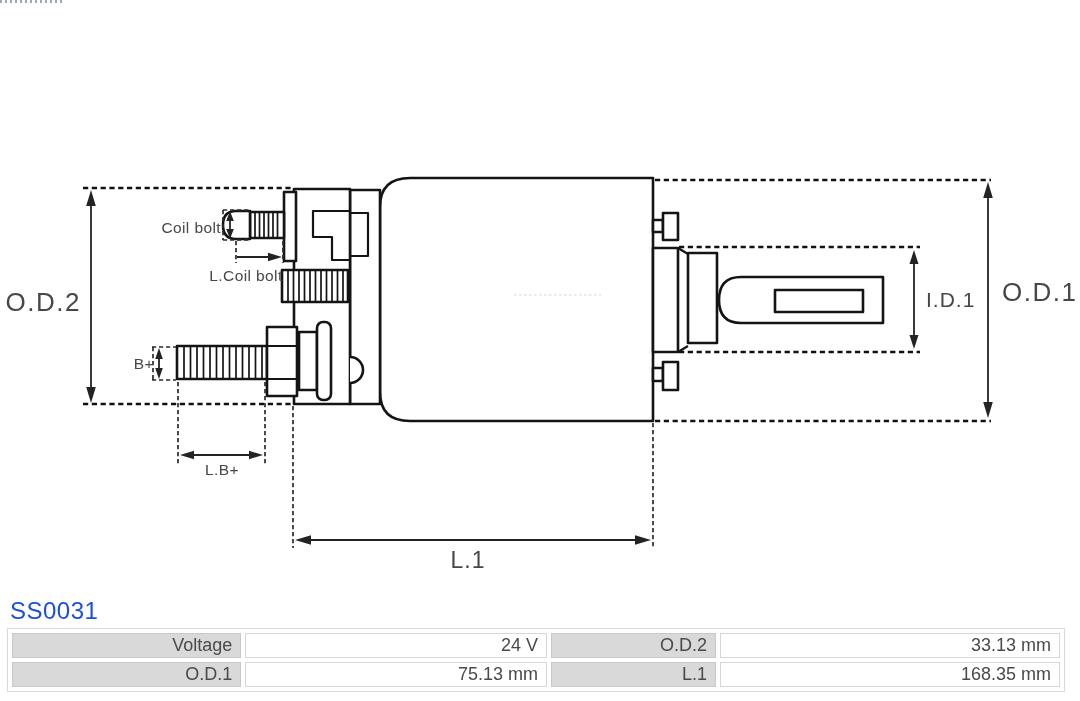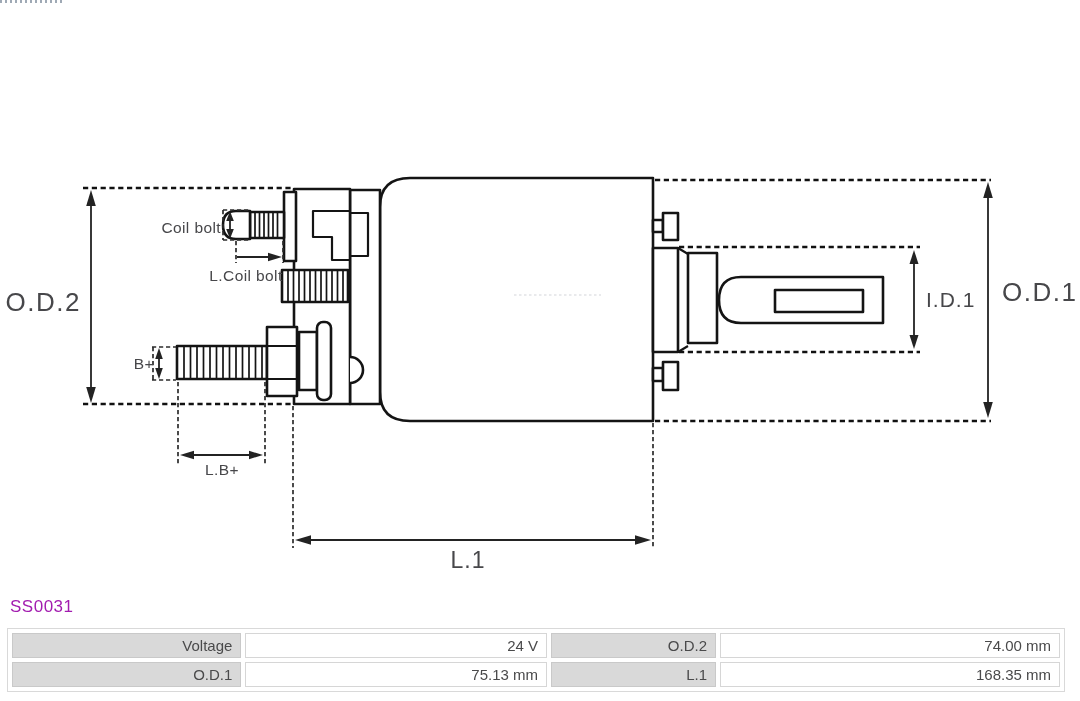--- a/index.html
+++ b/index.html
@@ -23,30 +23,30 @@
   svg.diagram .head    { fill: #232323; stroke: none; }
   svg.diagram text     { fill: #47474a; }
   .lbl-big   { font-size: 26px; letter-spacing: 1.5px; }
   .lbl-mid   { font-size: 21px; letter-spacing: 1px; }
   .lbl-l1    { font-size: 23px; letter-spacing: 1px; }
   .lbl-small { font-size: 15.5px; letter-spacing: .4px; }
   .watermark { stroke: #c6c8ce; stroke-width: 1.2; stroke-dasharray: 2.5 2.5; opacity: .75; }
 
   .product-code {
     position: absolute; left: 10px; top: 597px;
-    font-size: 17px; font-weight: 500; color: #a21caf; letter-spacing: .5px;
+    font-size: 24px; font-weight: 500; color: #1d4ed8; letter-spacing: .5px;
   }
 
   .spec-wrap {
     position: absolute; left: 7px; top: 628px; width: 1058px;
     border: 1px solid #d9d9d9; background: #fff;
   }
   table.spec { border-collapse: separate; border-spacing: 4px; width: 100%; table-layout: fixed; }
   table.spec td {
-    height: 25px; font-size: 15px; color: #4a4a4b;
+    height: 25px; font-size: 18px; color: #4a4a4b;
     text-align: right; padding: 0 8px 0 0; vertical-align: middle;
     white-space: nowrap; overflow: hidden;
   }
   td.lab { background: #d9d9d9; border: 1px solid #c9c9c9; }
   td.val { background: #ffffff; border: 1px solid #d6d6d6; margin-left: 28px; }
   col.c1 { width: 228px; } col.c2 { width: 300px; } col.c3 { width: 164px; } col.c4 { width: 338px; }
 </style>
 </head>
 <body>
 
@@ -180,21 +180,21 @@
           <col class="c1">
           <col class="c2">
           <col class="c3">
           <col class="c4">
         </colgroup>
       <tbody>
           <tr>
         <td class="lab">Voltage</td>
         <td class="val">24 V</td>
         <td class="lab">O.D.2</td>
-        <td class="val">74.00 mm</td>
+        <td class="val">33.13 mm</td>
       </tr>
       <tr>
         <td class="lab">O.D.1</td>
         <td class="val">75.13 mm</td>
         <td class="lab">L.1</td>
         <td class="val">168.35 mm</td>
       </tr>
     </tbody>
       </table>
   </div>

